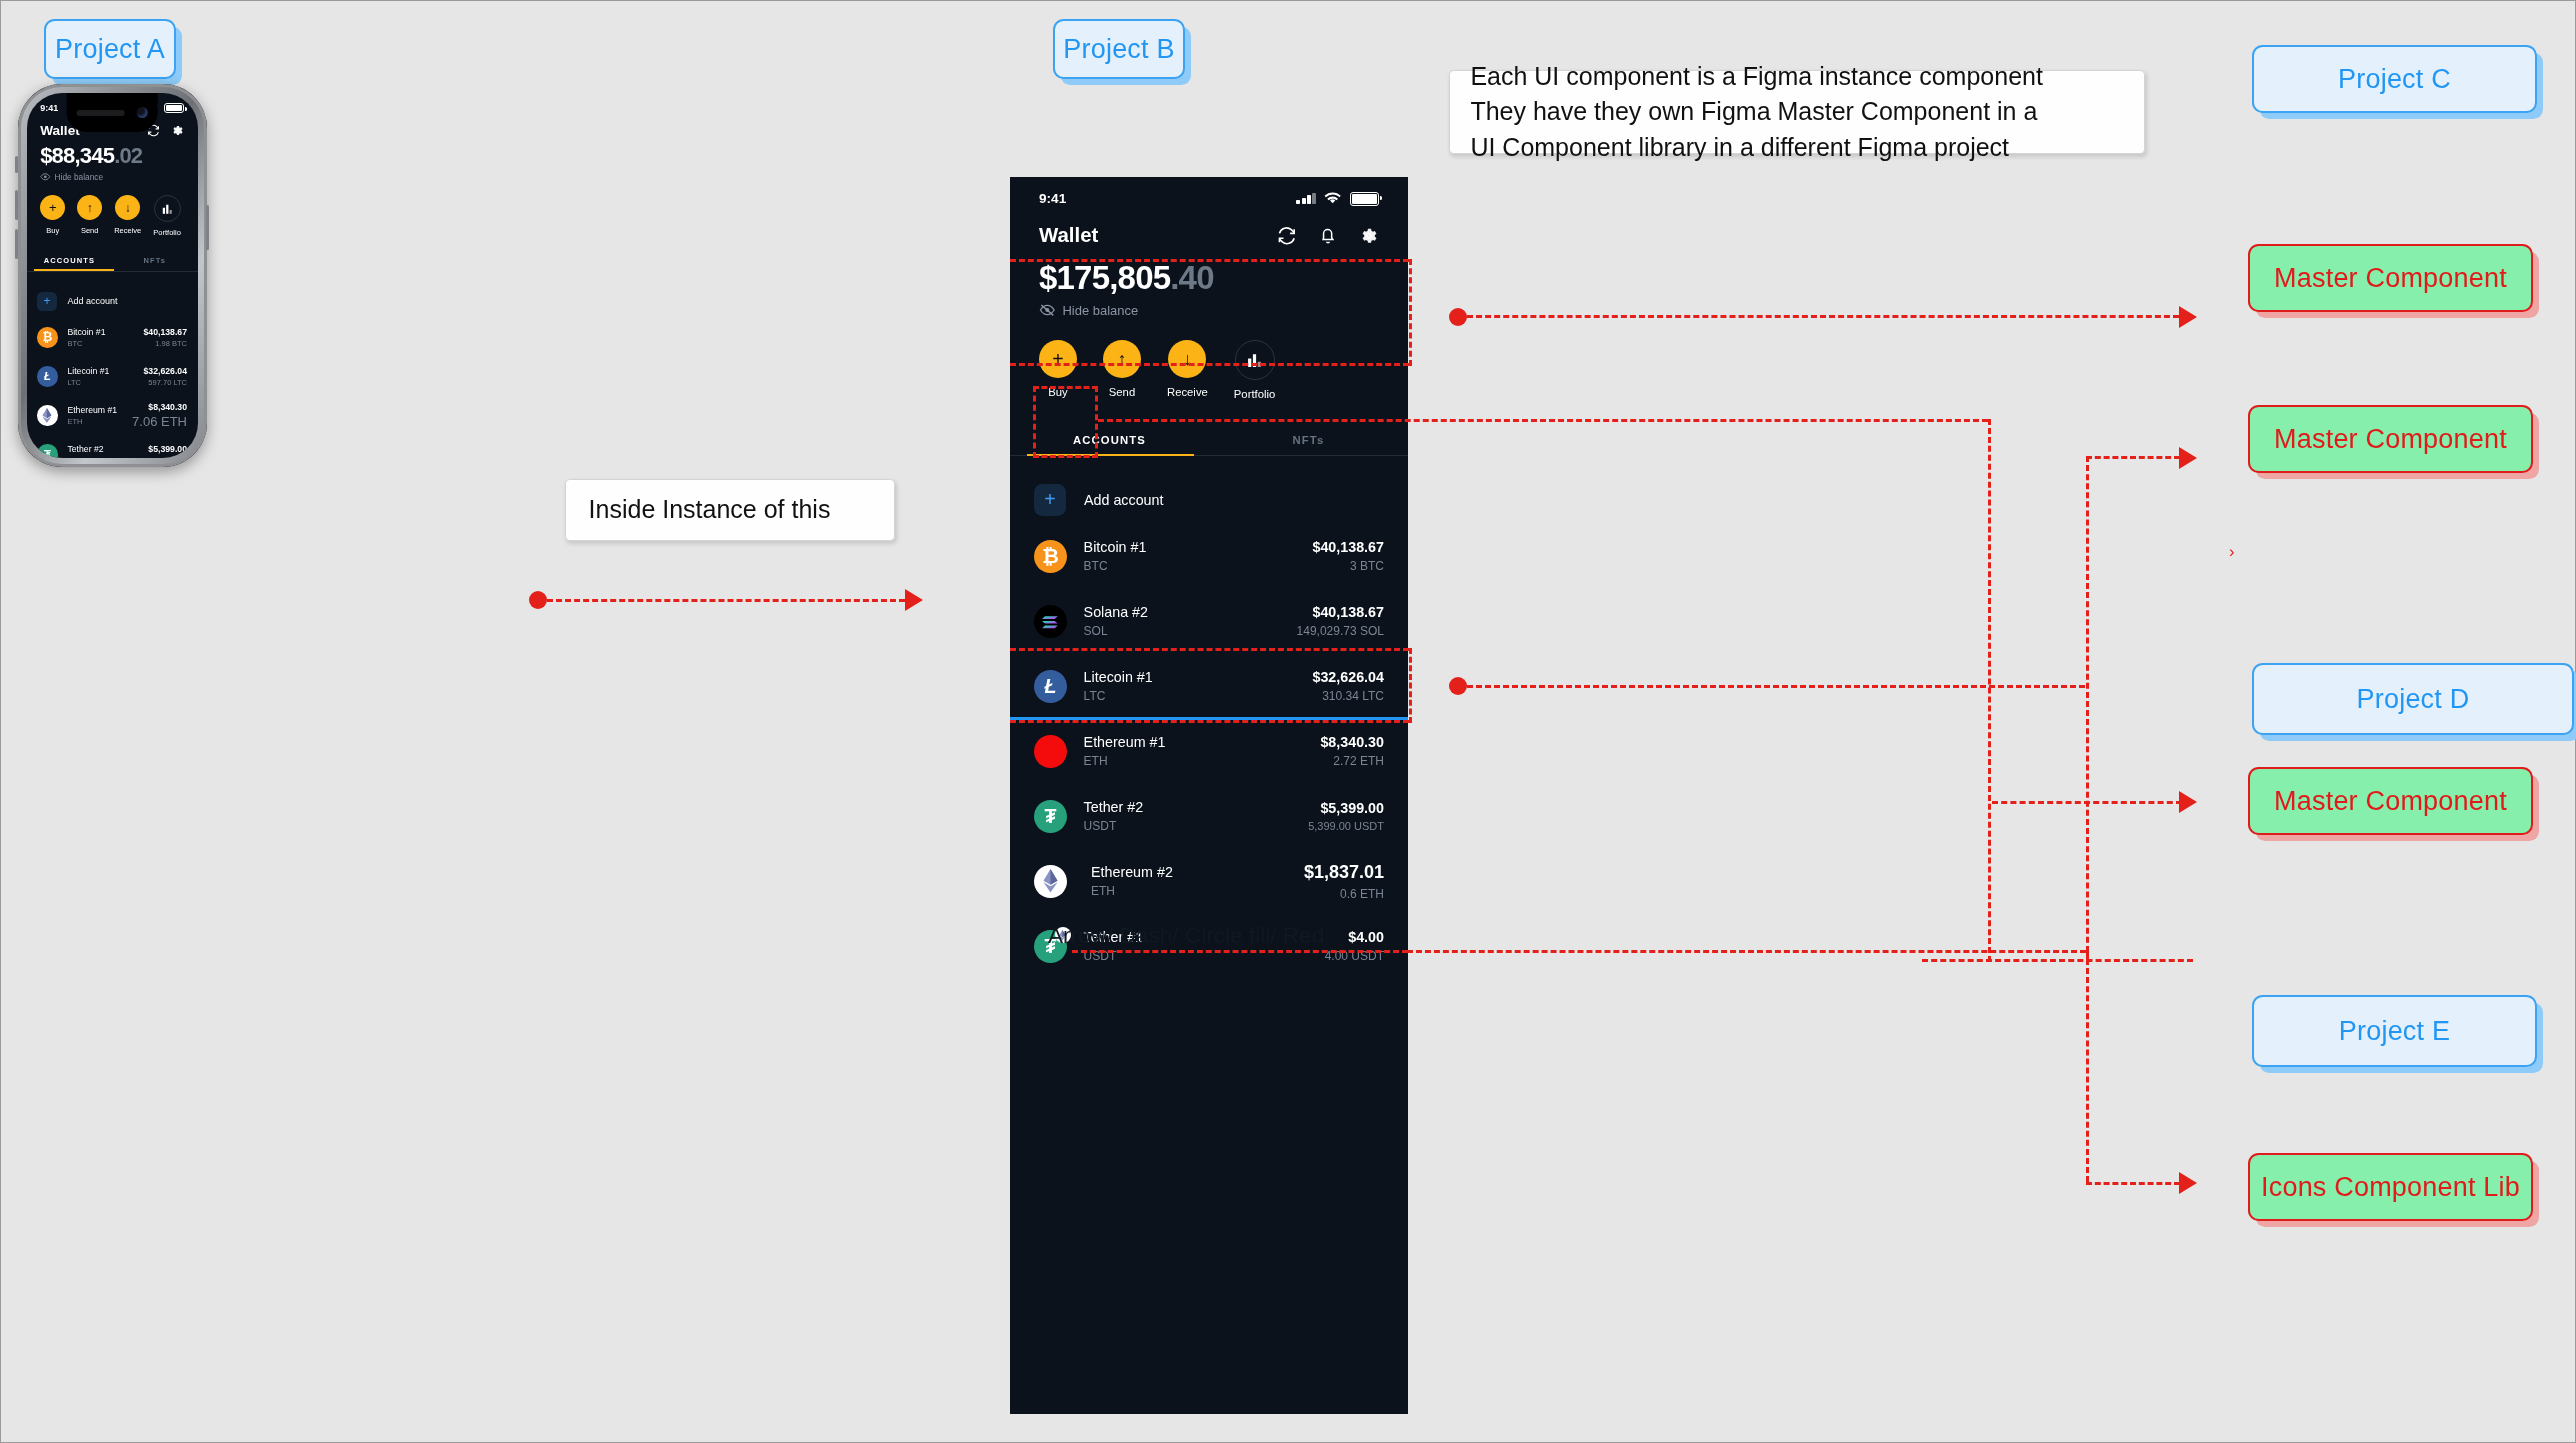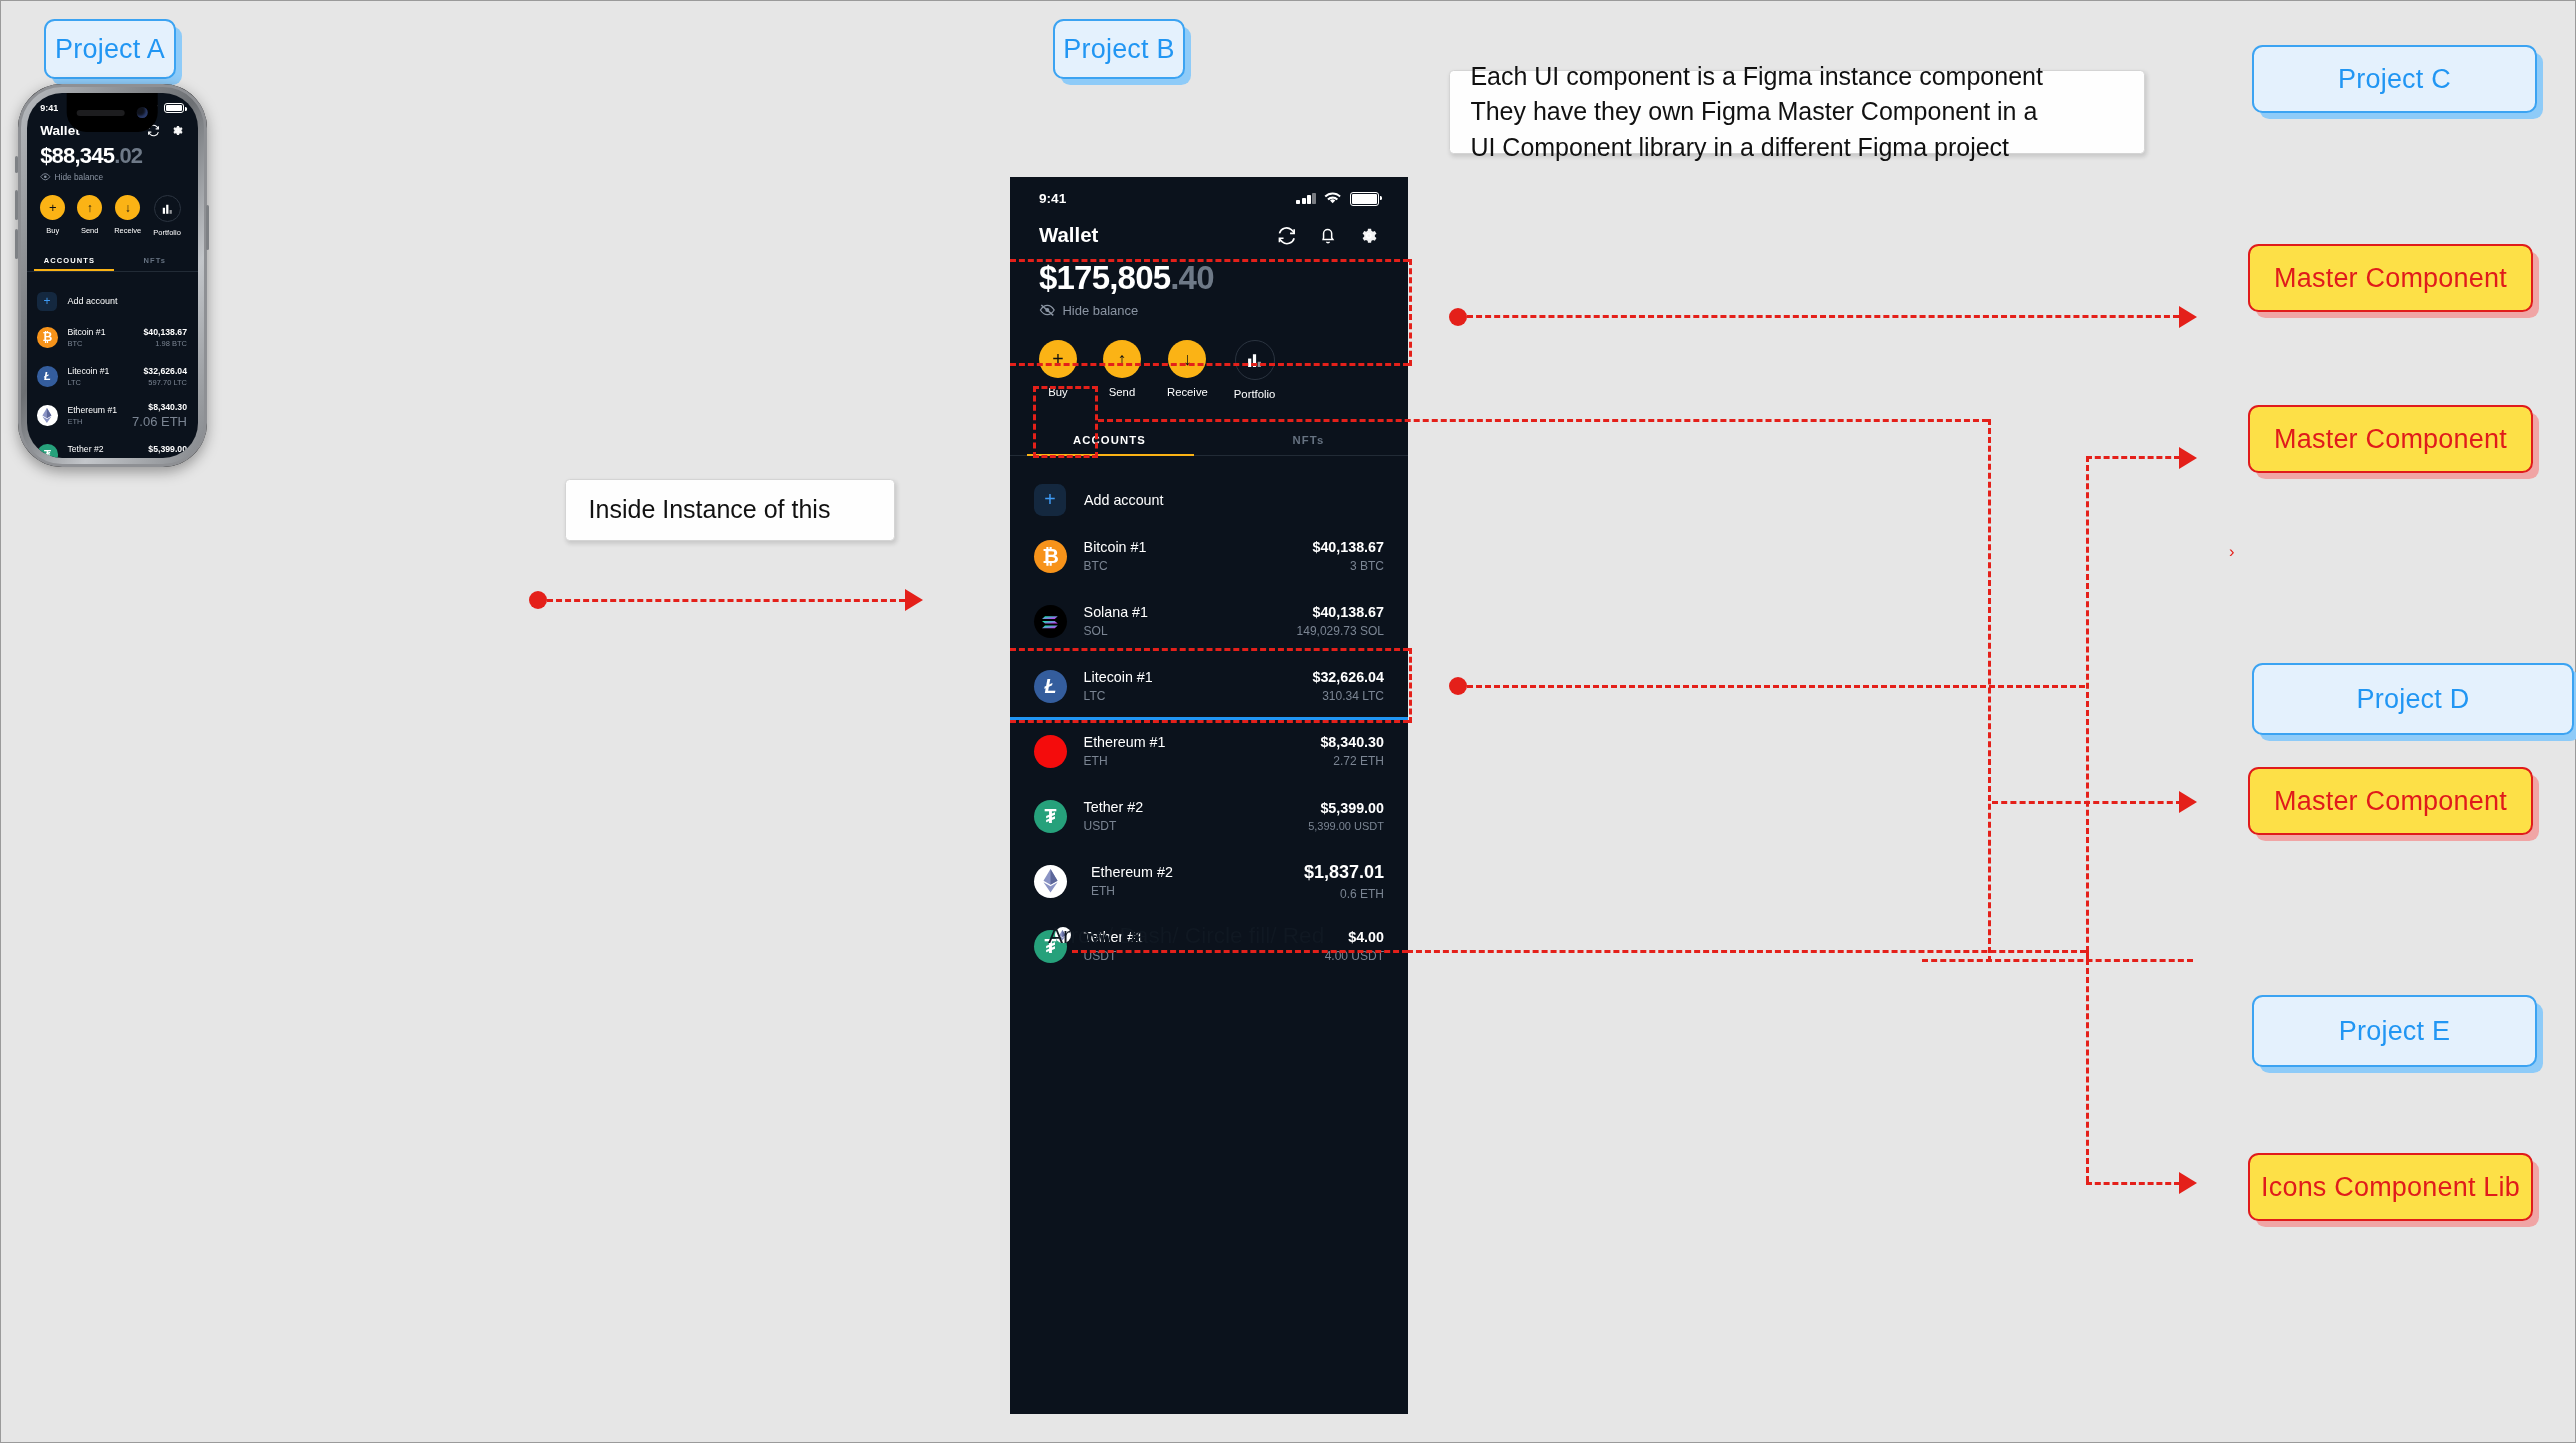--- a/index.html
+++ b/index.html
@@ -18,21 +18,21 @@
     display:flex;align-items:center;justify-content:center;
     border-radius:10.6px;
     font-size:27px;
     letter-spacing:0.2px;
   }
   .tagbox.blue{
     background:#e4f1fd;border:2.3px solid #3ba3f2;color:#2196f3;
     box-shadow:6.8px 6.8px 0 -0.8px #8ecbf8;
   }
   .tagbox.red{
-    background:#fde047;border:2.3px solid #e01b1b;color:#e01b1b;
+    background:#86efac;border:2.3px solid #e01b1b;color:#e01b1b;
     box-shadow:6.8px 6.8px 0 -0.8px #f0a5a5;
   }
 
   
   .note{
     position:absolute;box-sizing:border-box;
     background:#fefefe;border:0.8px solid #d4d4d4;
     border-radius:4.5px;
     box-shadow:1.5px 2.3px 4.5px rgba(0,0,0,.13);
     color:#111;
@@ -413,21 +413,21 @@
               <stop offset="0" stop-color="#00ffa3"></stop>
                   <stop offset="1" stop-color="#dc1fff"></stop>
                 </linearGradient>
               </defs>
             <path d="M4 3h17l-4 3.6H0z" fill="url(#solg)"></path>
             <path d="M0 9.2h17L21 12.8H4z" fill="url(#solg)"></path>
             <path d="M4 15.4h17L17 19H0z" fill="url(#solg)"></path>
           </svg>
         </span>
         <span class="mid">
-          <span class="nm" style="font-size:14.3px;">Solana #1</span>
+          <span class="nm" style="font-size:14.3px;">Solana #2</span>
           <span class="tk" style="font-size:12px;margin-top:3.8px;">SOL</span>
         </span>
         <span class="rt">
           <span class="fiat" style="font-size:14.3px;">$40,138.67</span>
           <span class="amt" style="font-size:12px;margin-top:3.8px;">149,029.73 SOL</span>
         </span>
       </div>
 
       <div class="row" style="gap:16.6px;height:65px;">
         <span class="ico" style="width:33px;height:33px;background:#345d9d;font-size:19.6px;font-style:italic;">Ł</span>

